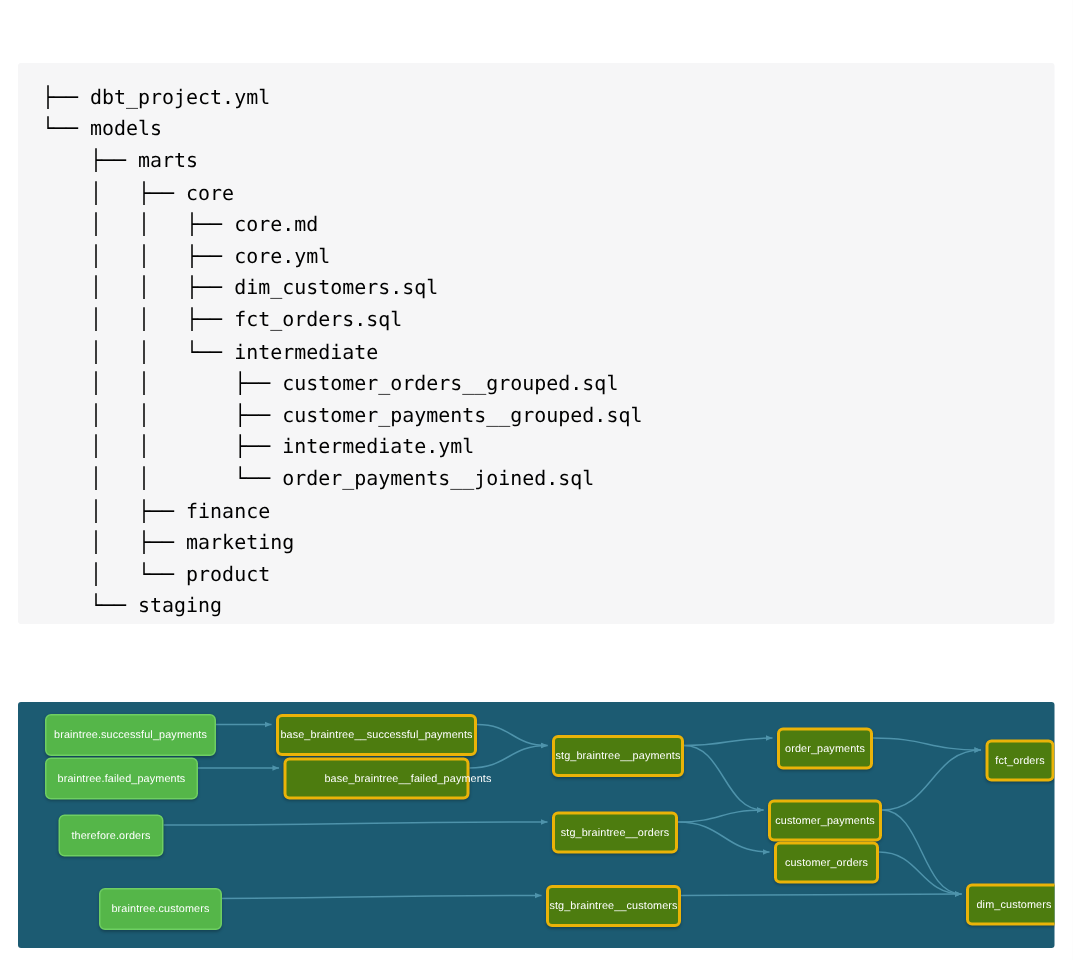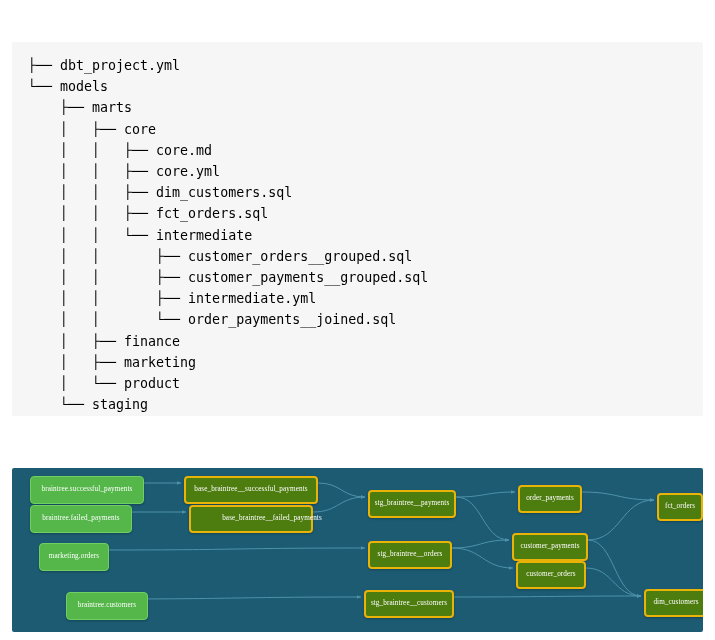--- a/index.html
+++ b/index.html
@@ -49,21 +49,21 @@
     width: 691px; height: 164px;
     background: #1c5b72;
     border-radius: 2px;
     overflow: hidden;
   }
   .dag svg { position: absolute; left: 0; top: 0; }
   .node {
     position: absolute;
     border-radius: 4px;
     color: #ffffff;
-    font-family: Liberation Serif, serif;
+    font-family: Liberation Sans, sans-serif;
     font-size: 7.2px;
     letter-spacing: 0.1px;
     line-height: 1;
     display: flex;
     align-items: center;
     justify-content: center;
     padding: 0 6px;
     height: 28px;
     white-space: nowrap;
     box-shadow: 0 1px 2px rgba(0,0,0,0.25);
@@ -117,21 +117,21 @@
         <path d="M440,80 C470.5,80 470.5,100 501,100" fill="none" stroke="#4e93ab" stroke-width="1" marker-end="url(#arrow)"></path>
         <path d="M570,24 C606,24 606,32 642,32" fill="none" stroke="#4e93ab" stroke-width="1" marker-end="url(#arrow)"></path>
         <path d="M576,72 C609,72 609,32 642,32" fill="none" stroke="#4e93ab" stroke-width="1" marker-end="url(#arrow)"></path>
         <path d="M576,72 C602.5,72 602.5,128 629,128" fill="none" stroke="#4e93ab" stroke-width="1" marker-end="url(#arrow)"></path>
         <path d="M574,100 C601.5,100 601.5,128 629,128" fill="none" stroke="#4e93ab" stroke-width="1" marker-end="url(#arrow)"></path>
         <path d="M442,129 C535.5,129 535.5,128 629,128" fill="none" stroke="#4e93ab" stroke-width="1" marker-end="url(#arrow)"></path>
       </svg>
     <div id="dag-nodes">
         <div class="node source" style="left: 18px; top: 8px; width: 114px;">braintree.successful_payments</div>
         <div class="node source" style="left: 18px; top: 37px; width: 102px;">braintree.failed_payments</div>
-        <div class="node source" style="left: 27px; top: 75px; width: 70px;">marketing.orders</div>
+        <div class="node source" style="left: 27px; top: 75px; width: 70px;">therefore.orders</div>
         <div class="node source" style="left: 30px; top: 124px; width: 82px; margin-left: 24px;">braintree.customers</div>
         <div class="node model" style="left: 172px; top: 8px; width: 134px;">base_braintree__successful_payments</div>
         <div class="node model" style="left: 177px; top: 37px; width: 124px; padding-left: 48px;">base_braintree__failed_payments</div>
         <div class="node model" style="left: 356px; top: 22px; width: 88px;">stg_braintree__payments</div>
         <div class="node model" style="left: 356px; top: 73px; width: 84px;">stg_braintree__orders</div>
         <div class="node model" style="left: 352px; top: 122px; width: 90px;">stg_braintree__customers</div>
         <div class="node model" style="left: 506px; top: 17px; width: 64px;">order_payments</div>
         <div class="node model" style="left: 500px; top: 65px; width: 76px;">customer_payments</div>
         <div class="node model" style="left: 504px; top: 93px; width: 70px;">customer_orders</div>
         <div class="node model" style="left: 645px; top: 25px; width: 46px;">fct_orders</div>

